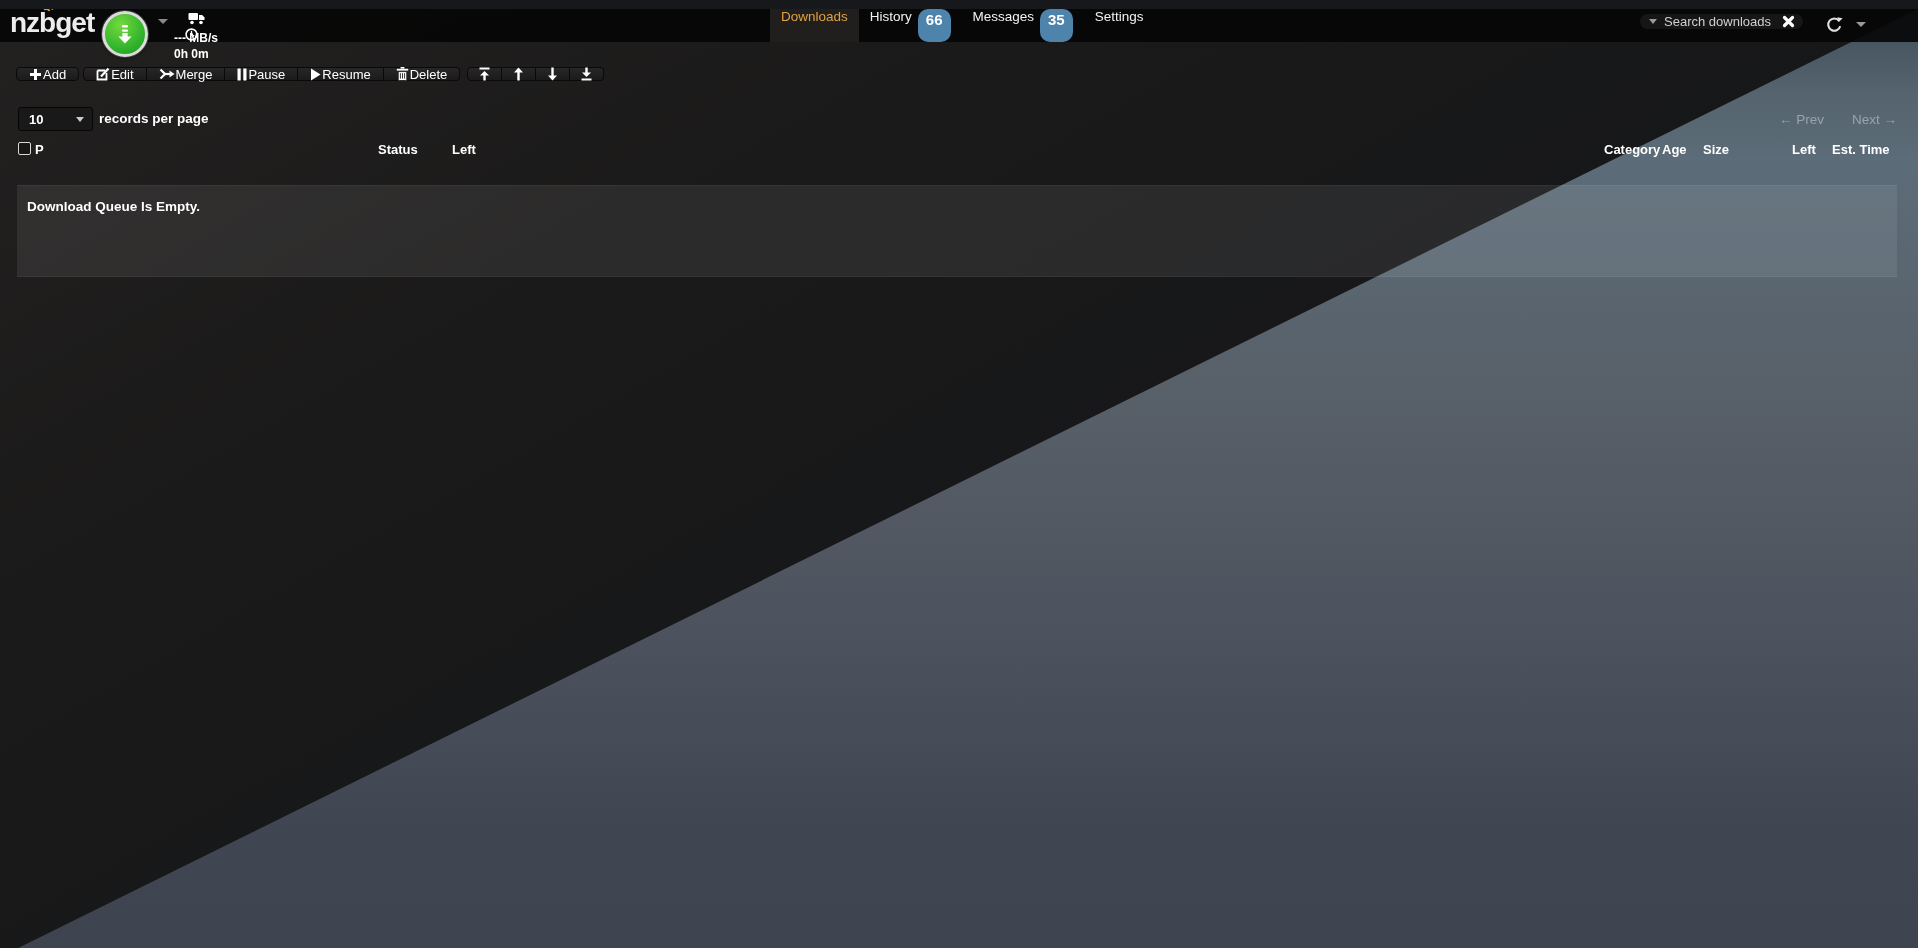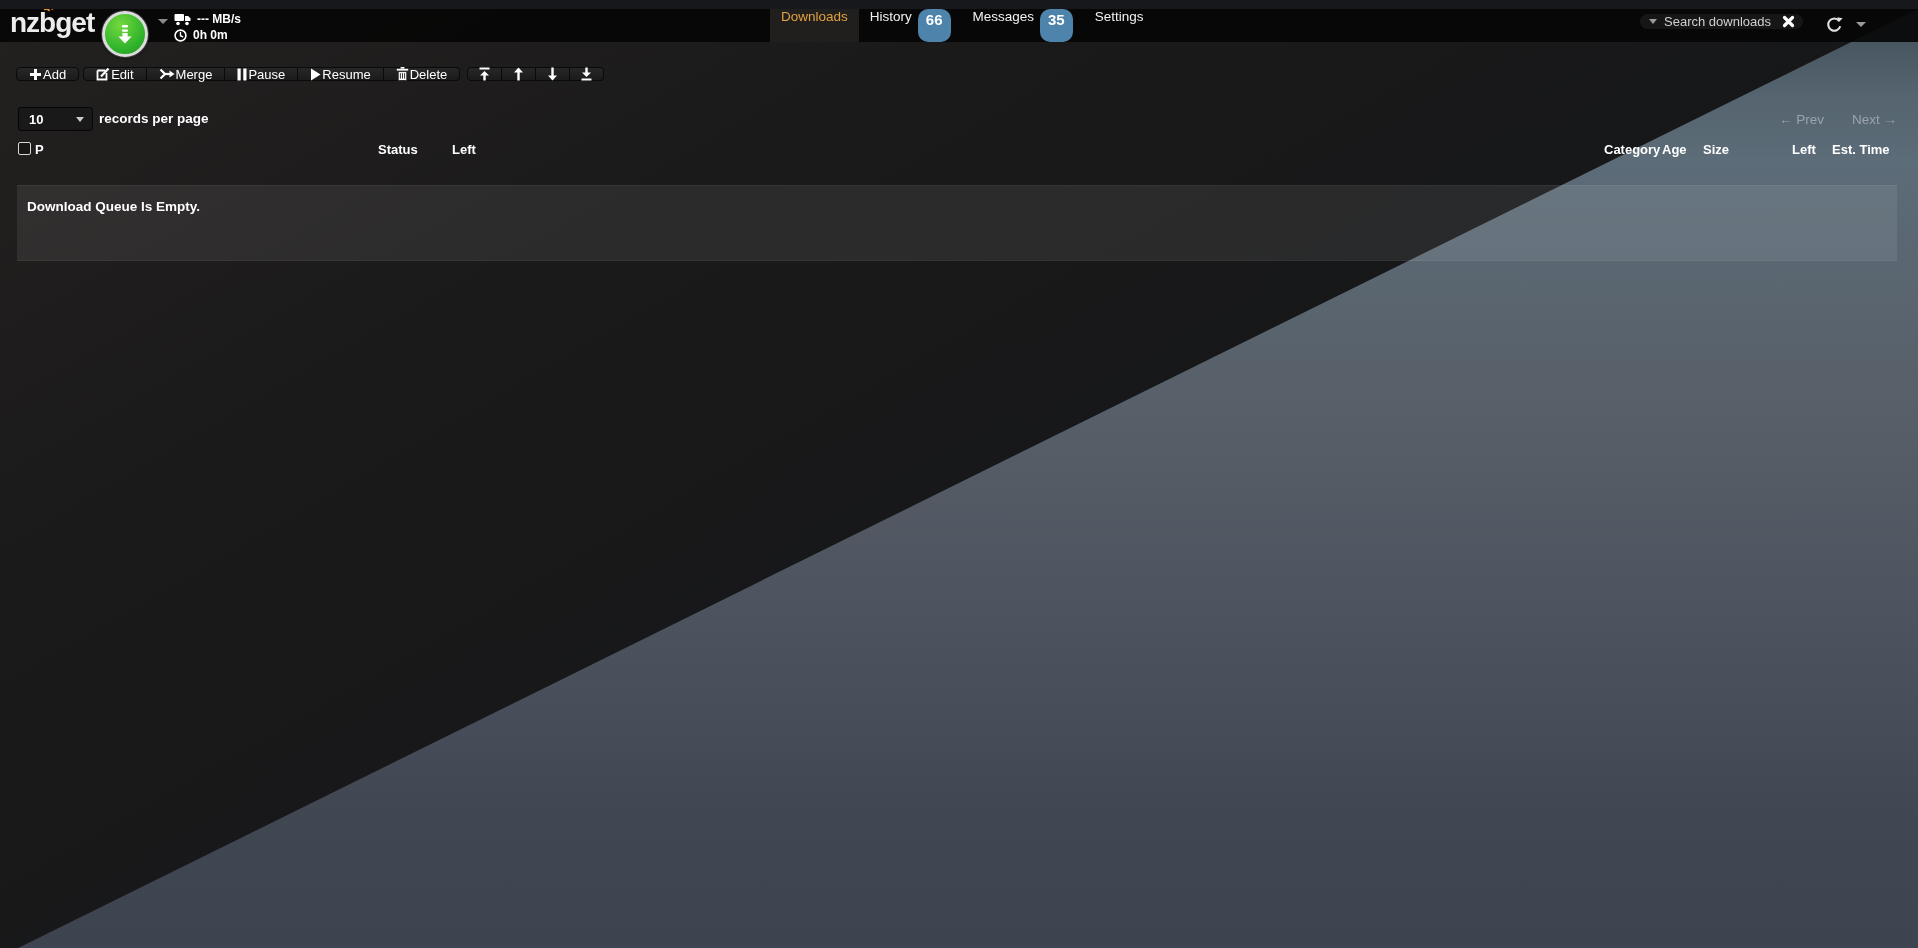--- a/index.html
+++ b/index.html
@@ -27,21 +27,21 @@
     border:2px solid transparent; border-top:2px solid #e8922a; border-radius:50%;
     transform:rotate(14deg); }
   .play-badge { position:absolute; left:102px; top:2px; width:46px; height:46px; border-radius:50%;
     background:radial-gradient(circle at 38% 28%, #74d93f, #31b42c 62%, #219421 100%);
     border:3px solid #dcdcdc; box-shadow:0 0 0 1px #3a3a3a, 0 1px 3px rgba(0,0,0,.7);
     z-index:6; display:flex; align-items:center; justify-content:center; cursor:pointer; }
   .badge-caret { position:absolute; left:158px; top:10px; width:0; height:0;
     border-left:5px solid transparent; border-right:5px solid transparent;
     border-top:5px solid #8a8a8a; z-index:6; cursor:pointer; }
   .statline { position:absolute; display:flex; align-items:center; gap:6px; color:#fff;
-    font-size:12px; font-weight:700; }
+    font-size:12px; font-weight:700;flex-direction:column; }
   .stat-speed { left:174px; top:3px; }
   .stat-time  { left:174px; top:19px; }
 
   .tabs { position:absolute; left:770px; top:0; height:33px; display:flex; z-index:5; }
   .tab { height:33px; display:flex; padding:0 11px; gap:6px;
     color:#f2f2f2; font-size:13.5px; cursor:pointer; }
   .tab.active { background:#211f1e; color:#e2a13e; }
   .tab-badge { background:#4e84ab; color:#fff; font-size:15px; font-weight:700;
     padding:2px 8px; border-radius:10px; line-height:1.2; }
 
@@ -87,21 +87,21 @@
   .pagenav span { cursor:pointer; }
 
   
   .thead { position:absolute; left:0; top:130px; width:1918px; height:22px;
     color:#fff; font-size:13px; font-weight:700; z-index:2; }
   .thead .col { position:absolute; top:3px; white-space:nowrap; }
   .chk { position:absolute; left:18px; top:3px; width:13px; height:13px;
     border:1px solid #d8d8d8; border-radius:2px; background:rgba(0,0,0,.25); cursor:pointer; }
 
   
-  .empty-panel { position:absolute; left:17px; top:176px; width:1880px; height:76px;
+  .empty-panel { position:absolute; left:17px; top:176px; width:1880px; height:92px;
     background:rgba(255,255,255,0.08); border-top:1px solid rgba(255,255,255,0.05);
     border-bottom:1px solid rgba(255,255,255,0.05);
     padding:13px 10px; color:#fff; z-index:2; }
   .empty-title { font-size:13.5px; font-weight:700; margin-bottom:10px; }
   .empty-line { font-size:13px; font-weight:700; }
   .empty-line .opt { font-style:italic; }
 
   svg { display:block; }
 </style>
 </head>

